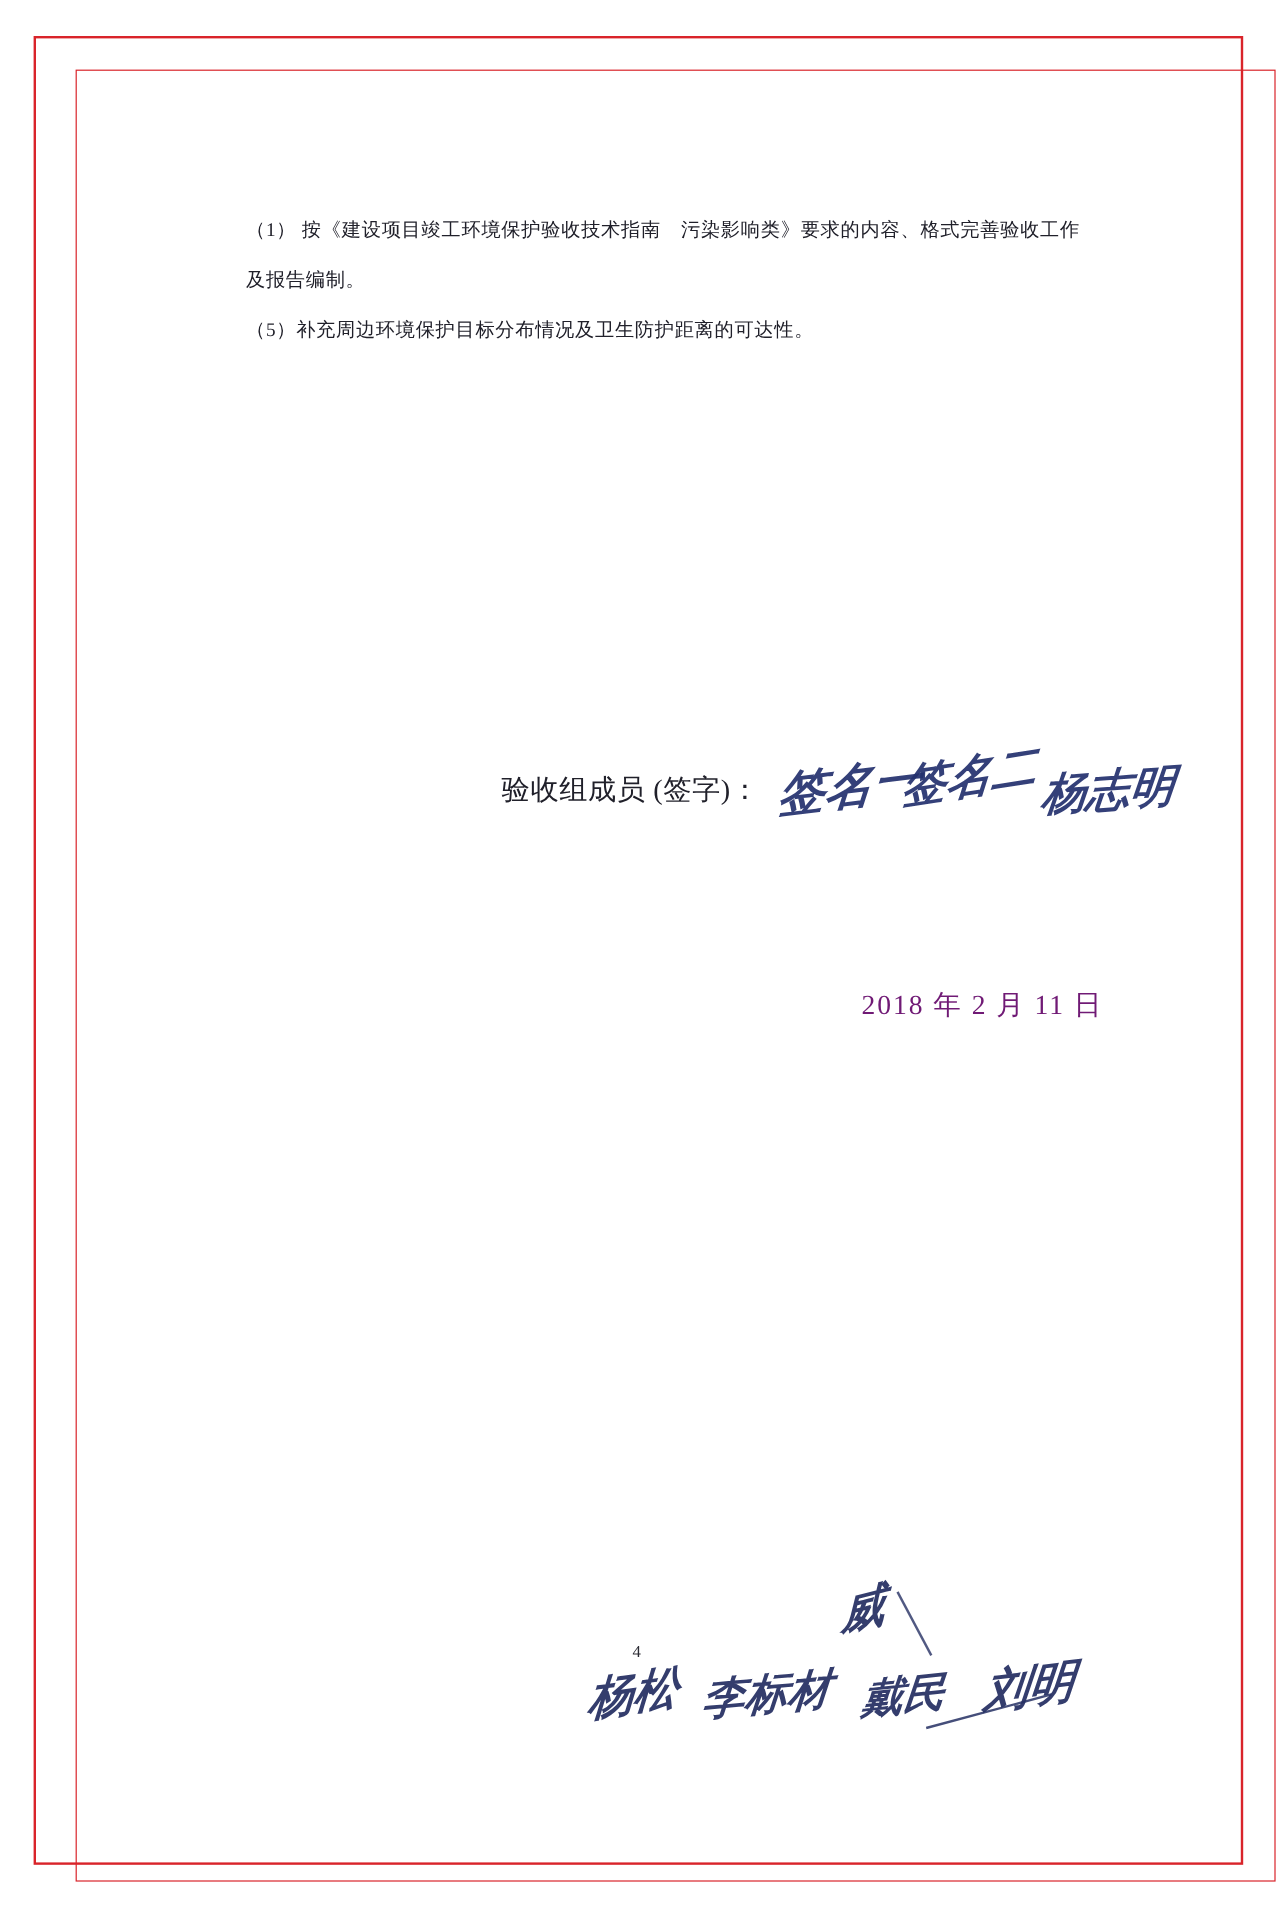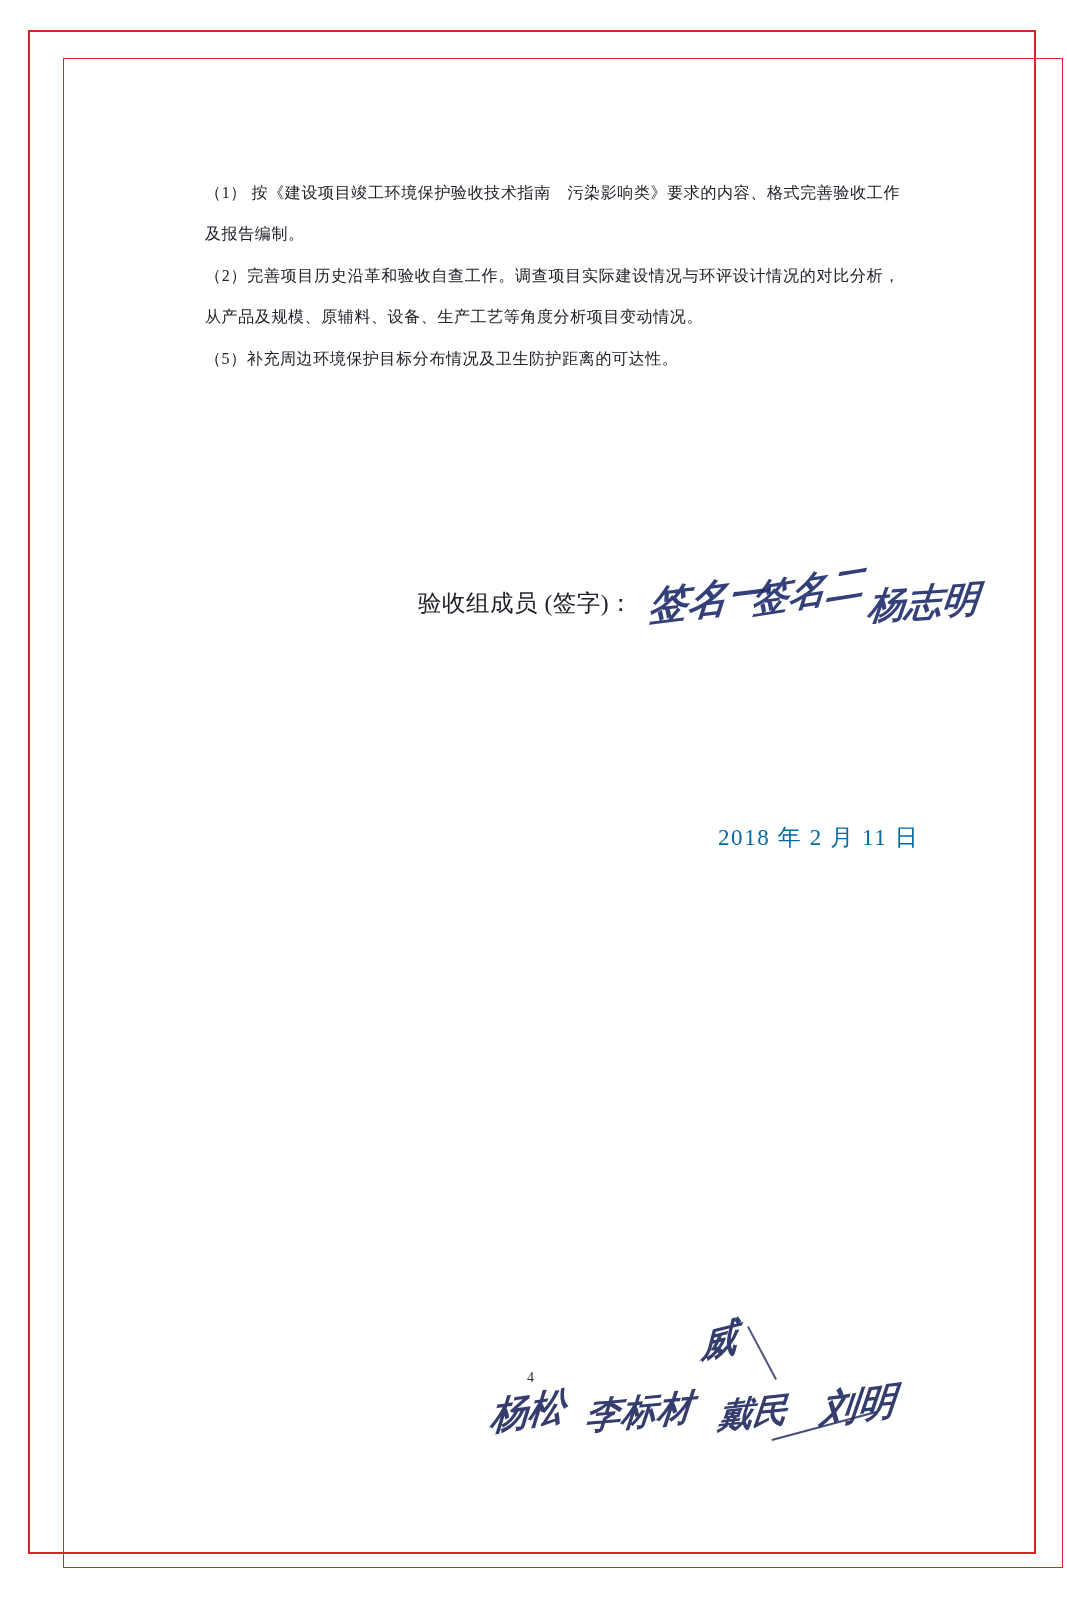--- a/index.html
+++ b/index.html
@@ -54,21 +54,21 @@
     font-family: "Liberation Serif", "DejaVu Serif", serif;
   }
   .p-first-indent {
     padding-left: 47px;
   }
 
   
   .sign-row {
     position: absolute;
     left: 418px;
-    top: 576px;
+    top: 632px;
     width: 560px;
     height: 90px;
   }
   .sign-label {
     position: absolute;
     left: 0;
     top: 10px;
     font-size: 23.5px;
     line-height: 34px;
     letter-spacing: 0.5px;
@@ -88,21 +88,21 @@
   .sig-b { left: 333px; top: -10px; font-size: 38px; transform: rotate(-9deg) skewX(-14deg); }
   .sig-c { left: 450px; top: 2px; font-size: 37px; transform: rotate(-4deg) skewX(-10deg); }
 
   
   .doc-date {
     position: absolute;
     left: 718px;
     top: 822px;
     font-size: 23px;
     letter-spacing: 1.6px;
-    color: #0369a1;
+    color: #701a75;
     white-space: nowrap;
   }
 
   
   .page-number {
     position: absolute;
     left: 527px;
     top: 1370px;
     font-size: 14px;
     color: #2b2b33;
@@ -153,21 +153,20 @@
 </style>
 </head>
 <body>
 
 <div class="page-frame">
   <div class="page-frame-inner"></div>
 </div>
 
 <div class="doc-body">
   <p class="para p-first-indent">（1） 按《建设项目竣工环境保护验收技术指南　污染影响类》要求的内容、格式完善验收工作及报告编制。</p>
-  <p class="para p-first-indent">（2）完善项目历史沿革和验收自查工作。调查项目实际建设情况与环评设计情况的对比分析，从产品及规模、原辅料、设备、生产工艺等角度分析项目变动情况。</p>
   <p class="para p-first-indent">（5）补充周边环境保护目标分布情况及卫生防护距离的可达性。</p>
 </div>
 
 <div class="sign-row">
   <span class="sign-label">验收组成员 (签字)：</span>
   <span class="sig sig-a">签名一</span>
   <span class="sig sig-b">签名二</span>
   <span class="sig sig-c">杨志明</span>
 </div>
 

